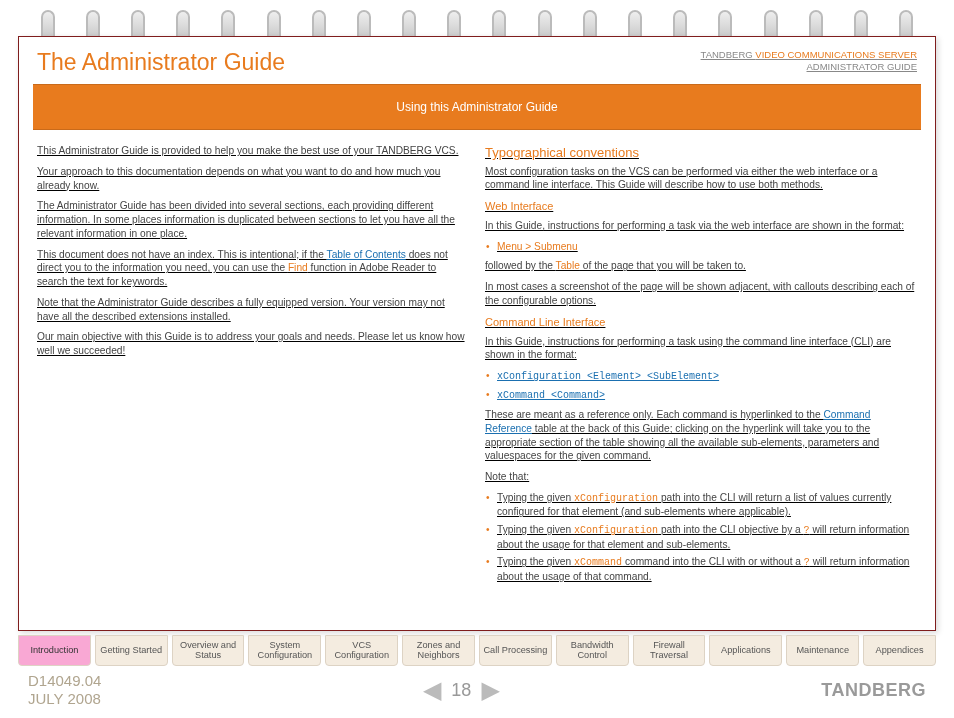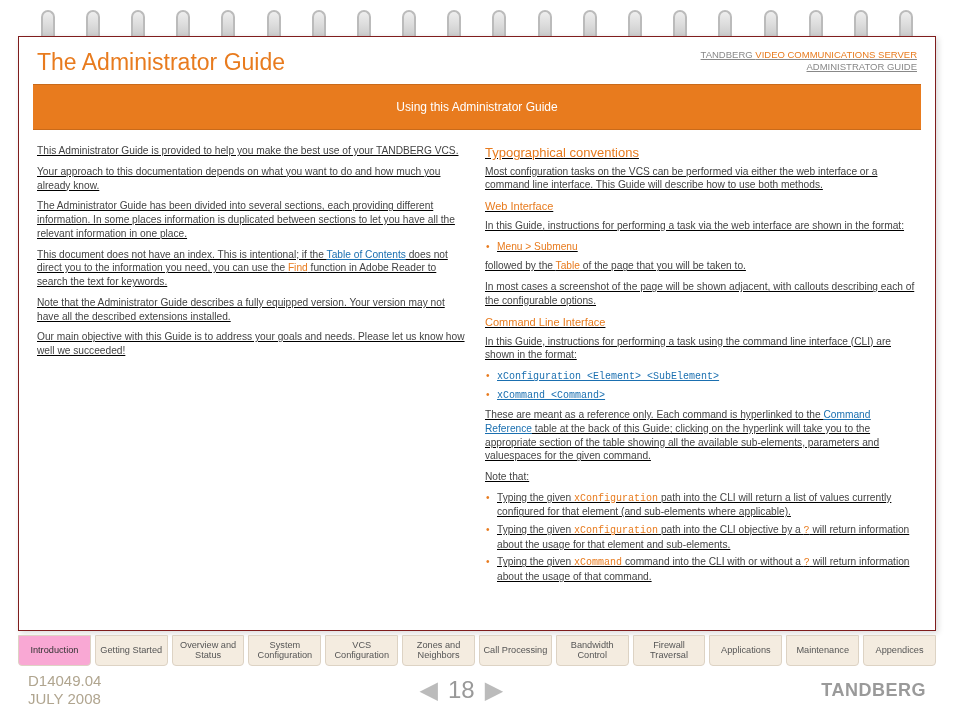--- a/index.html
+++ b/index.html
@@ -118,21 +118,21 @@
   .footer {
     position: absolute;
     left: 28px; right: 28px; bottom: 10px;
     display: flex;
     justify-content: space-between;
     align-items: center;
   }
   .docmeta { font-size: 15px; color: #b0a58f; line-height: 1.2; }
   .pager { display:flex; align-items:center; gap:10px; color:#999; }
   .pager .arrow { font-size: 24px; cursor:pointer; color:#bbb; user-select:none; }
-  .pager .pgnum { font-size: 24px; color:#999; font-weight: normal; }
+  .pager .pgnum { font-size: 18px; color:#999; font-weight: normal; }
   .brand { font-size: 18px; letter-spacing: 0.5px; color:#9a9a9a; font-weight: bold; font-family: Arial; }
 </style>
 </head>
 <body>
 
 <div class="spiral-binding">
   <div class="ring"></div>
     <div class="ring"></div>
     <div class="ring"></div>
     <div class="ring"></div>

